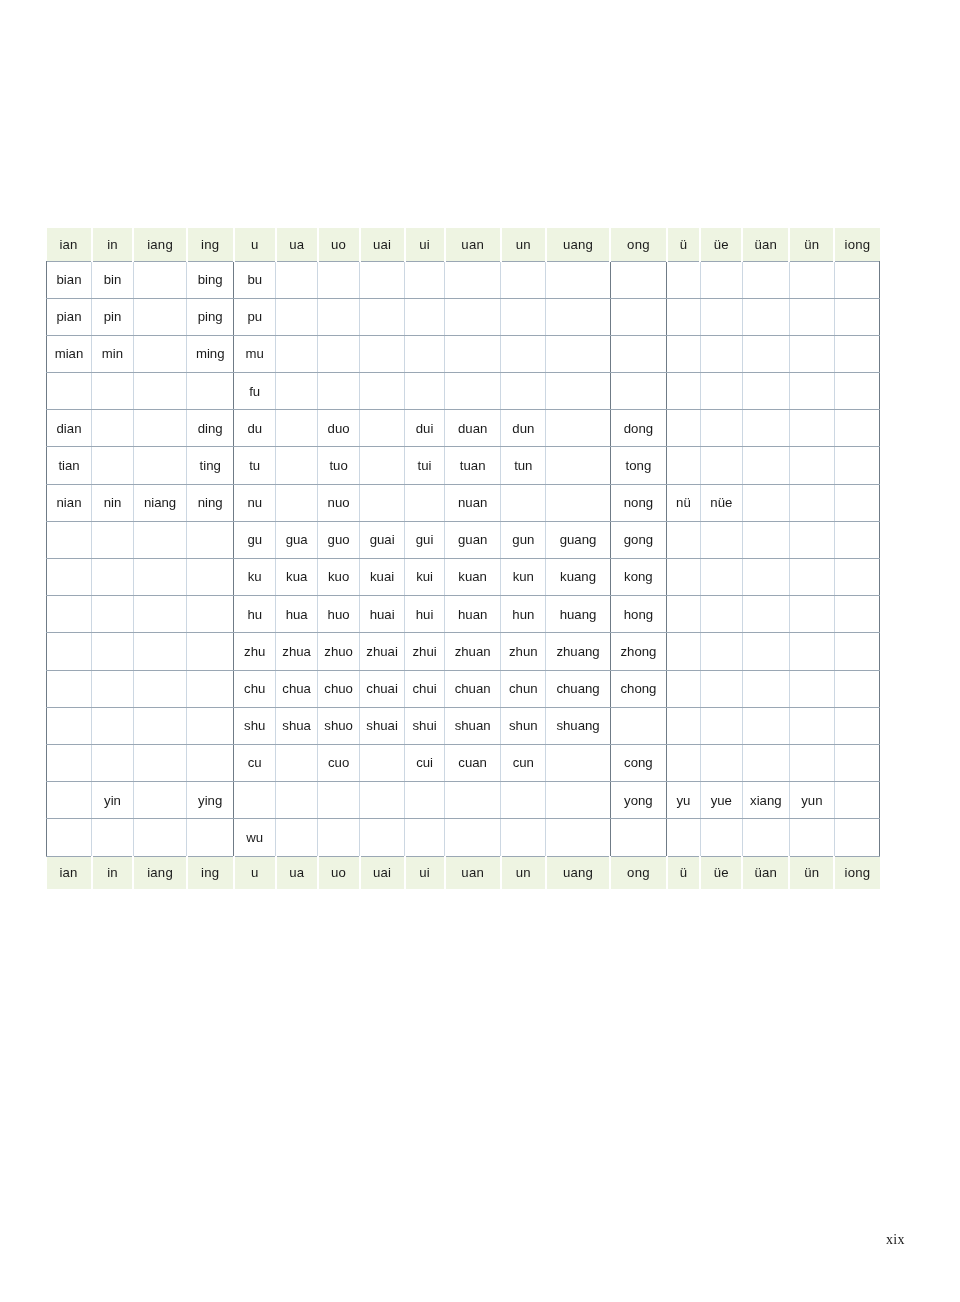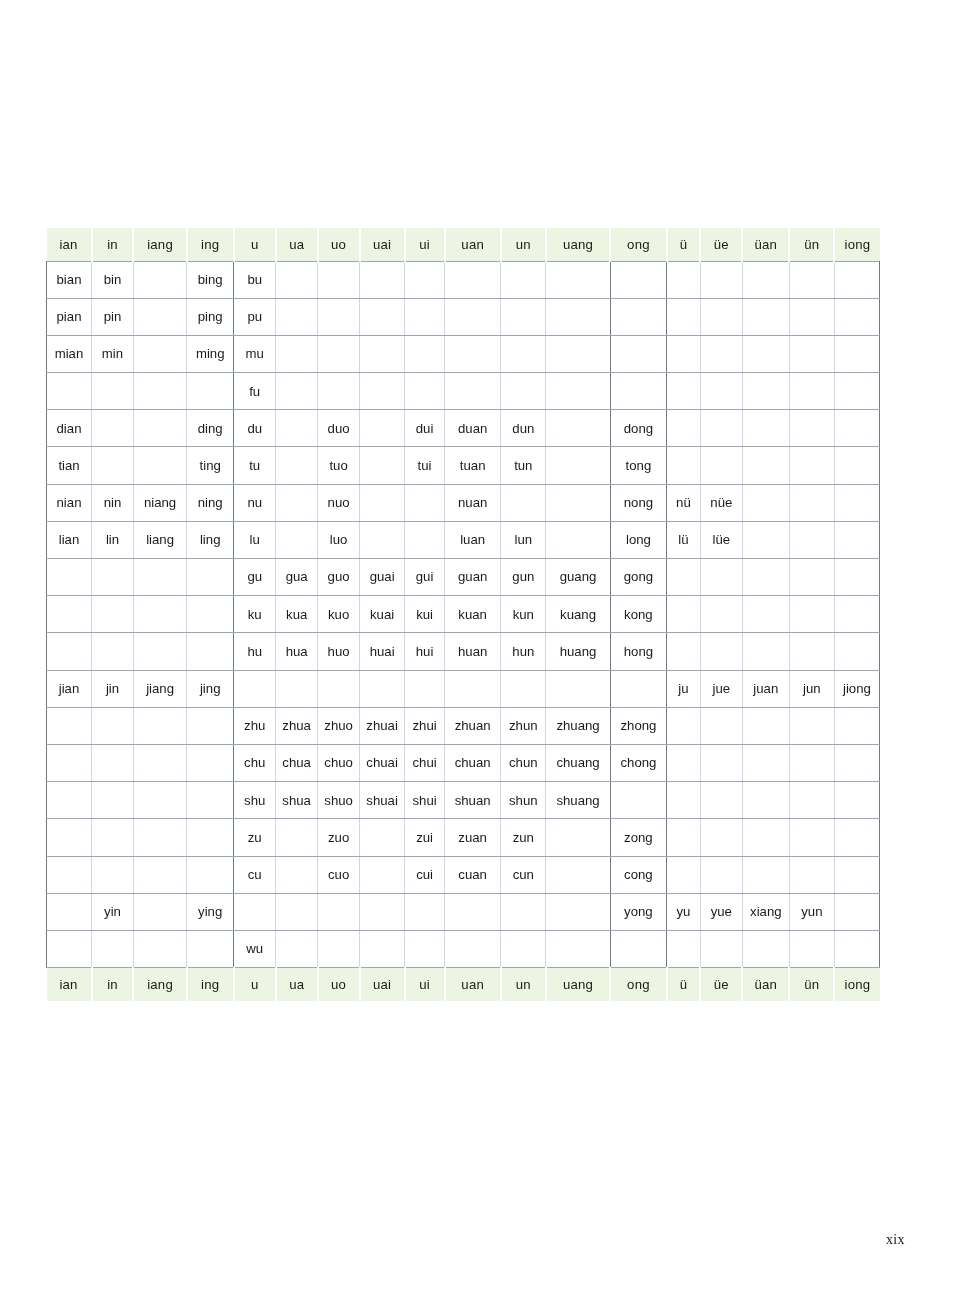--- a/index.html
+++ b/index.html
@@ -274,40 +274,20 @@
             <td></td>
             <td class="grp-right"></td>
             <td class="grp-left grp-right">nong</td>
             <td class="grp-left">nü</td>
             <td>nüe</td>
             <td></td>
             <td></td>
             <td class="edge-right"></td>
           </tr>
           <tr class="body">
-            <td class="edge-left grp-left">lian</td>
-            <td>lin</td>
-            <td>liang</td>
-            <td class="grp-right">ling</td>
-            <td class="grp-left">lu</td>
-            <td></td>
-            <td>luo</td>
-            <td></td>
-            <td></td>
-            <td>luan</td>
-            <td>lun</td>
-            <td class="grp-right"></td>
-            <td class="grp-left grp-right">long</td>
-            <td class="grp-left">lü</td>
-            <td>lüe</td>
-            <td></td>
-            <td></td>
-            <td class="edge-right"></td>
-          </tr>
-          <tr class="body">
             <td class="edge-left grp-left"></td>
             <td></td>
             <td></td>
             <td class="grp-right"></td>
             <td class="grp-left">gu</td>
             <td>gua</td>
             <td>guo</td>
             <td>guai</td>
             <td>gui</td>
             <td>guan</td>
@@ -354,40 +334,20 @@
             <td>hun</td>
             <td class="grp-right">huang</td>
             <td class="grp-left grp-right">hong</td>
             <td class="grp-left"></td>
             <td></td>
             <td></td>
             <td></td>
             <td class="edge-right"></td>
           </tr>
           <tr class="body">
-            <td class="edge-left grp-left">jian</td>
-            <td>jin</td>
-            <td>jiang</td>
-            <td class="grp-right">jing</td>
-            <td class="grp-left"></td>
-            <td></td>
-            <td></td>
-            <td></td>
-            <td></td>
-            <td></td>
-            <td></td>
-            <td class="grp-right"></td>
-            <td class="grp-left grp-right"></td>
-            <td class="grp-left">ju</td>
-            <td>jue</td>
-            <td>juan</td>
-            <td>jun</td>
-            <td class="edge-right">jiong</td>
-          </tr>
-          <tr class="body">
             <td class="edge-left grp-left"></td>
             <td></td>
             <td></td>
             <td class="grp-right"></td>
             <td class="grp-left">zhu</td>
             <td>zhua</td>
             <td>zhuo</td>
             <td>zhuai</td>
             <td>zhui</td>
             <td>zhuan</td>
@@ -427,40 +387,20 @@
             <td class="grp-right"></td>
             <td class="grp-left">shu</td>
             <td>shua</td>
             <td>shuo</td>
             <td>shuai</td>
             <td>shui</td>
             <td>shuan</td>
             <td>shun</td>
             <td class="grp-right">shuang</td>
             <td class="grp-left grp-right"></td>
-            <td class="grp-left"></td>
-            <td></td>
-            <td></td>
-            <td></td>
-            <td class="edge-right"></td>
-          </tr>
-          <tr class="body">
-            <td class="edge-left grp-left"></td>
-            <td></td>
-            <td></td>
-            <td class="grp-right"></td>
-            <td class="grp-left">zu</td>
-            <td></td>
-            <td>zuo</td>
-            <td></td>
-            <td>zui</td>
-            <td>zuan</td>
-            <td>zun</td>
-            <td class="grp-right"></td>
-            <td class="grp-left grp-right">zong</td>
             <td class="grp-left"></td>
             <td></td>
             <td></td>
             <td></td>
             <td class="edge-right"></td>
           </tr>
           <tr class="body">
             <td class="edge-left grp-left"></td>
             <td></td>
             <td></td>

